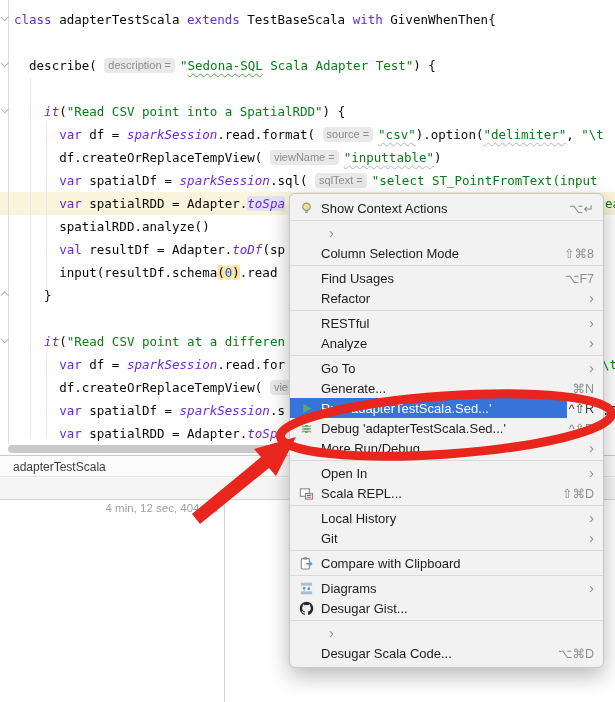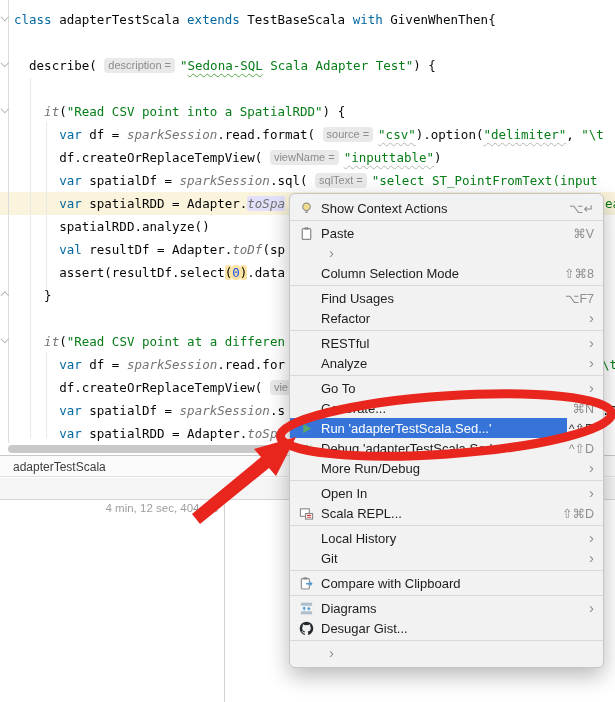--- a/index.html
+++ b/index.html
@@ -6,24 +6,24 @@
   .screen{position:relative;width:615px;height:702px;background:#fff;overflow:hidden;
           font-family:"Liberation Sans",sans-serif;}
   
   .editor{position:absolute;left:0;top:0;width:615px;height:443px;background:#fff;overflow:hidden;}
   .cur-line{position:absolute;left:0;width:615px;height:23px;background:#FAF4DC;}
   .gutter-border{position:absolute;left:8px;top:0;height:443px;width:1px;background:#dcdcdc;}
   .guide{position:absolute;width:1px;background:#e9e9e9;}
   .code-line{position:absolute;left:14px;height:23px;line-height:23px;white-space:nowrap;
              font-family:"DejaVu Sans Mono",monospace;font-size:12.5px;color:#070707;}
   .seg{white-space:pre;}
-  .seg.k{color:#0369a1;}
+  .seg.k{color:#6d28d9;}
   .seg.p{color:#070707;}
   .seg.s{color:#067D17;}
-  .seg.i{color:#737373;font-style:italic;}
+  .seg.i{color:#6d28d9;font-style:italic;}
   .seg.n{color:#1750EB;}
   .seg.uh{background:#E2E0FB;border-radius:3px;}
   .seg.mh{background:#FBE3A3;border-radius:3px;}
   .seg.wq{text-decoration:underline wavy #b5b8ad 1px;text-underline-offset:2.5px;}
   .seg.wg{text-decoration:underline wavy #57a64a 1px;text-underline-offset:2.5px;}
   .seg.h{display:inline-block;background:#e9e9e9;color:#8c8c8c;border-radius:4px;
          font-family:"Liberation Sans",sans-serif;font-size:11px;line-height:15px;
          padding:0 4px;margin-right:5px;vertical-align:1px;}
   .frag{position:absolute;font-family:"DejaVu Sans Mono",monospace;font-size:12.5px;
         height:23px;line-height:23px;white-space:pre;}
@@ -73,21 +73,21 @@
     <div id="code-lines">
         <div class="code-line" style="top: 8px;"><span class="seg k">class </span><span class="seg p">adapterTestScala </span><span class="seg k">extends </span><span class="seg p">TestBaseScala </span><span class="seg k">with </span><span class="seg p">GivenWhenThen{</span></div>
         <div class="code-line" style="top: 54px;"><span class="seg p">  describe( </span><span class="seg h">description =</span><span class="seg s">"</span><span class="seg s wg">Sedona-SQL</span><span class="seg s"> Scala Adapter Test"</span><span class="seg p">) {</span></div>
         <div class="code-line" style="top: 100px;"><span class="seg p">    </span><span class="seg i">it</span><span class="seg p">(</span><span class="seg s">"Read CSV point into a SpatialRDD"</span><span class="seg p">) {</span></div>
         <div class="code-line" style="top: 123px;"><span class="seg p">      </span><span class="seg k">var </span><span class="seg p">df = </span><span class="seg i">sparkSession</span><span class="seg p">.read.format( </span><span class="seg h">source =</span><span class="seg s wq">"csv"</span><span class="seg p">).option(</span><span class="seg s wq">"delimiter"</span><span class="seg p">, </span><span class="seg s">"\t</span></div>
         <div class="code-line" style="top: 146px;"><span class="seg p">      df.createOrReplaceTempView( </span><span class="seg h">viewName =</span><span class="seg s wq">"inputtable"</span><span class="seg p">)</span></div>
         <div class="code-line" style="top: 169px; text-align: right;"><span class="seg p">      </span><span class="seg k">var </span><span class="seg p">spatialDf = </span><span class="seg i">sparkSession</span><span class="seg p">.sql( </span><span class="seg h">sqlText =</span><span class="seg s">"select ST_PointFromText(input</span></div>
         <div class="code-line" style="top: 192px;"><span class="seg p">      </span><span class="seg k">var </span><span class="seg p">spatialRDD = Adapter.</span><span class="seg i uh">toSpa</span></div>
         <div class="code-line" style="top: 215px;"><span class="seg p">      spatialRDD.analyze()</span></div>
         <div class="code-line" style="top: 238px;"><span class="seg p">      </span><span class="seg k">val </span><span class="seg p">resultDf = Adapter.</span><span class="seg i">toDf</span><span class="seg p">(sp</span></div>
-        <div class="code-line" style="top: 261px;"><span class="seg p">      assert(resultDf.select</span><span class="seg p mh">(</span><span class="seg n mh">0</span><span class="seg p mh">)</span><span class="seg p">.data</span></div>
+        <div class="code-line" style="top: 261px;"><span class="seg p">      input(resultDf.schema</span><span class="seg p mh">(</span><span class="seg n mh">0</span><span class="seg p mh">)</span><span class="seg p">.read</span></div>
         <div class="code-line" style="top: 284px;"><span class="seg p">    }</span></div>
         <div class="code-line" style="top: 330px;"><span class="seg p">    </span><span class="seg i">it</span><span class="seg p">(</span><span class="seg s">"Read CSV point at a differen</span></div>
         <div class="code-line" style="top: 353px;"><span class="seg p">      </span><span class="seg k">var </span><span class="seg p">df = </span><span class="seg i">sparkSession</span><span class="seg p">.read.for</span></div>
         <div class="code-line" style="top: 376px;"><span class="seg p">      df.createOrReplaceTempView( </span><span class="seg h">vie</span></div>
         <div class="code-line" style="top: 399px;"><span class="seg p">      </span><span class="seg k">var </span><span class="seg p">spatialDf = </span><span class="seg i">sparkSession</span><span class="seg p">.s</span></div>
         <div class="code-line" style="top: 422px;"><span class="seg p">      </span><span class="seg k">var </span><span class="seg p">spatialRDD = Adapter.</span><span class="seg i">toSpa</span></div>
       </div>
     <div id="folds">
         <div class="fold" style="top: 14px;"></div>
         <div class="fold" style="top: 60px;"></div>
@@ -121,30 +121,20 @@
         <span class="ic">
           <svg width="15" height="15" viewBox="0 0 16 16">
             <circle cx="8" cy="6.2" r="4" fill="#F2DE8A" stroke="#8f8f8f" stroke-width="1.2"></circle>
             <path d="M6.3 10.5h3.4M6.7 12.2h2.6" stroke="#8f8f8f" stroke-width="1.2" fill="none"></path>
           </svg>
         </span>
         <span class="lbl">Show Context Actions</span>
         <span class="sc">⌥↵</span>
       </div>
       <div class="msep"></div>
-      <div class="mi">
-        <span class="ic">
-          <svg width="15" height="15" viewBox="0 0 16 16">
-            <rect x="3.5" y="2.8" width="9" height="11.4" rx="1" fill="#fff" stroke="#8a8a8a" stroke-width="1.3"></rect>
-            <rect x="5.8" y="1.3" width="4.4" height="2.6" rx="0.8" fill="#8a8a8a"></rect>
-          </svg>
-        </span>
-        <span class="lbl">Paste</span>
-        <span class="sc">⌘V</span>
-      </div>
       <div class="mi">
         <span class="ic"></span>
         <span class="sub">›</span>
       </div>
       <div class="mi">
         <span class="ic"></span>
         <span class="lbl">Column Selection Mode</span>
         <span class="sc">⇧⌘8</span>
       </div>
       <div class="msep"></div>
@@ -270,20 +260,25 @@
             <path fill="#24292e" d="M8 0.8a7.2 7.2 0 0 0-2.28 14.03c.36.07.49-.16.49-.35v-1.23c-2 .44-2.42-.97-2.42-.97-.33-.83-.8-1.05-.8-1.05-.65-.45.05-.44.05-.44.72.05 1.1.74 1.1.74.64 1.1 1.68.78 2.09.6.06-.47.25-.78.45-.96-1.6-.18-3.28-.8-3.28-3.56 0-.79.28-1.43.74-1.94-.07-.18-.32-.92.07-1.91 0 0 .6-.2 1.98.74a6.9 6.9 0 0 1 3.6 0c1.38-.94 1.98-.74 1.98-.74.39.99.14 1.73.07 1.91.46.51.74 1.15.74 1.94 0 2.77-1.69 3.38-3.3 3.55.26.23.49.66.49 1.34v1.98c0 .19.13.42.5.35A7.2 7.2 0 0 0 8 .8z"></path>
           </svg>
         </span>
         <span class="lbl">Desugar Gist...</span>
       </div>
       <div class="msep"></div>
       <div class="mi">
         <span class="ic"></span>
         <span class="sub">›</span>
       </div>
+      <div class="mi">
+        <span class="ic"></span>
+        <span class="lbl">Desugar Scala Code...</span>
+        <span class="sc">⌥⌘D</span>
+      </div>
     </div>
 
   <svg class="annotation" width="615" height="702" viewBox="0 0 615 702">
     <ellipse cx="446" cy="425" rx="166" ry="29" transform="rotate(-4 446 425)" fill="none" stroke="#E8261D" stroke-width="9"></ellipse>
     <polygon points="200,524 269,468 276,476 296,437 254,449 261,457 192,514" fill="#E8261D"></polygon>
   </svg>
 
 </div>
 
 </body></html>

